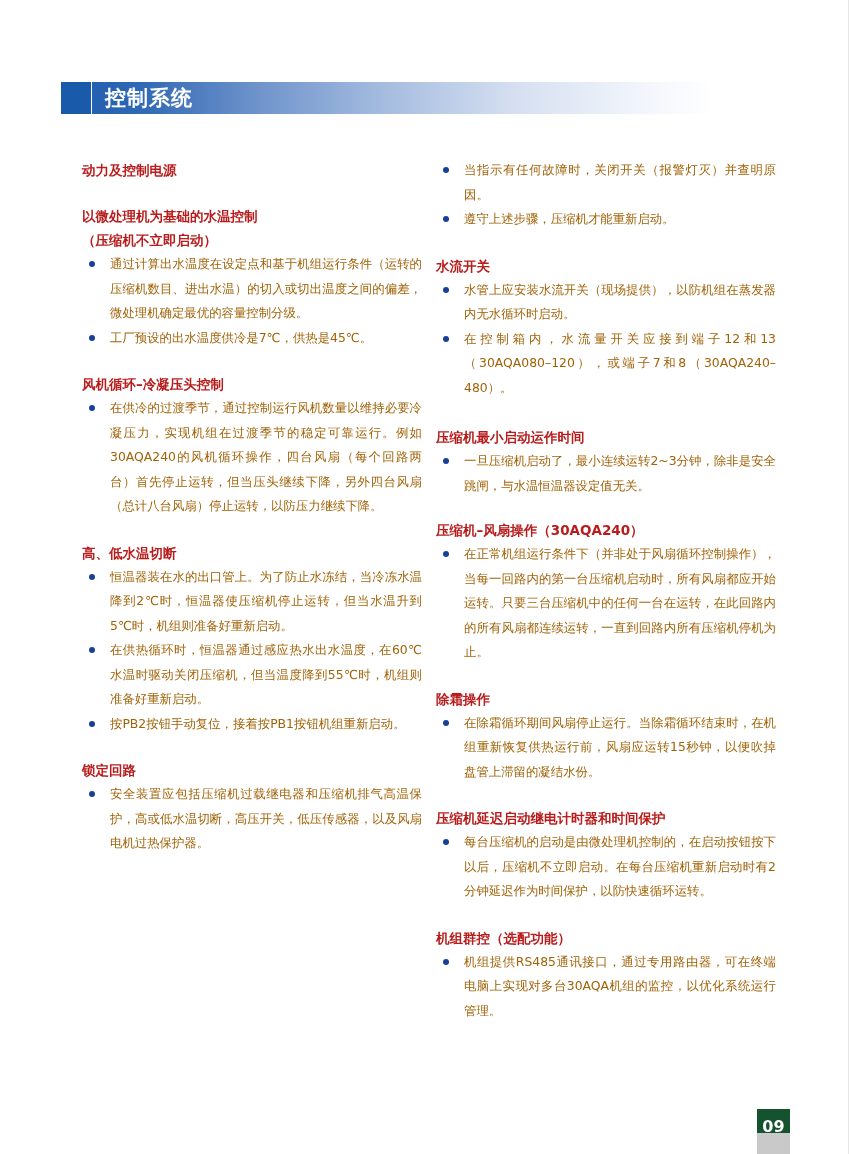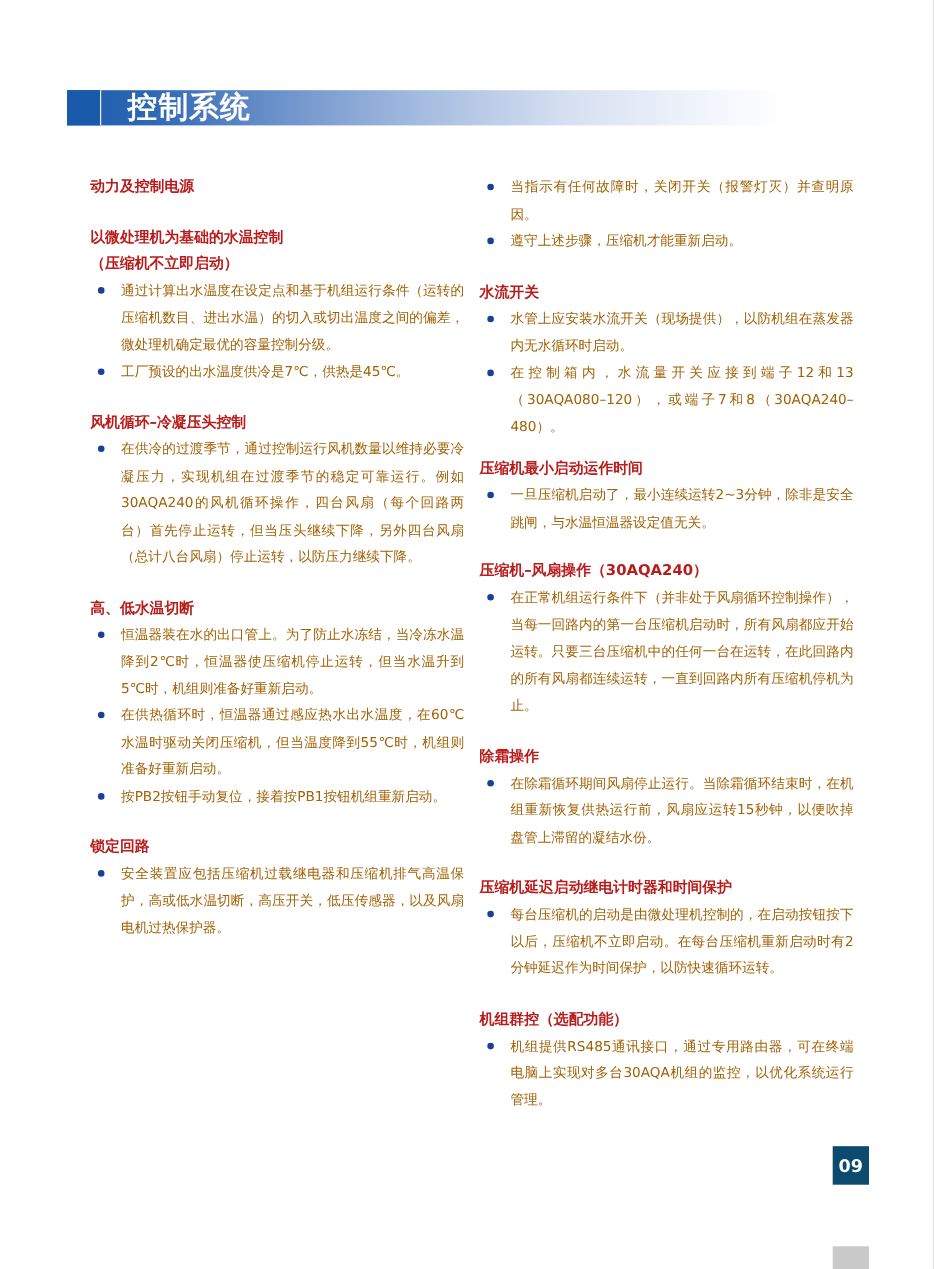--- a/index.html
+++ b/index.html
@@ -12,45 +12,44 @@
   .header-bar {
     position: absolute; left: 61px; top: 82px; width: 652px; height: 32px;
     background: linear-gradient(to right, #1d5cae 0%, #2f68b4 12%, #6e93cb 30%, #a6bde0 50%, #d6e0f1 70%, #f3f6fc 90%, #ffffff 100%);
   }
   .header-block {
     position: absolute; left: 0; top: 0; width: 30px; height: 32px;
     background: #1a5aab; border-right: 1px solid #ffffff;
   }
   .header-title {
     position: absolute; left: 44px; top: 2px;
-    font-size: 27px; font-weight: bold; color: #ffffff; letter-spacing: 1px;
+    font-size: 21px; font-weight: bold; color: #ffffff; letter-spacing: 1px;
     line-height: 28px;
-    margin-left: 11px;
   }
   .col { position: absolute; top: 158px; width: 340px; }
   .col-left { left: 82px; }
   .col-right { left: 436px; }
   .section { margin-bottom: 20px; }
   .section-title {
     font-size: 13.5px; font-weight: bold; color: #b91c1c;
     line-height: 24px; margin: 0;
   }
   ul { list-style: none; margin: 0; padding: 0; }
   li {
     position: relative; padding-left: 28px;
     font-size: 12.4px; line-height: 24.5px; color: #a16207;
     text-align: justify;
   }
   .bullet {
     position: absolute; left: 7px; top: 9px; width: 6px; height: 6px;
     border-radius: 50%; background: #1a3f96;
   }
   .page-num {
-    position: absolute; left: 757px; top: 1042px; width: 33px; height: 35px;
-    background: #0c4a6e; color: #ffffff; font-weight: bold; font-size: 16px;
+    position: absolute; left: 757px; top: 1109px; width: 33px; height: 35px;
+    background: #14532d; color: #ffffff; font-weight: bold; font-size: 16px;
     text-align: center; line-height: 35px;
   }
   .page-tab {
     position: absolute; left: 757px; top: 1133px; width: 33px; height: 21px;
     background: #c9c9c9;
   }
   .edge-line {
     position: absolute; left: 848px; top: 0; width: 1px; height: 1154px; background: #e6e6e6;
   }
 </style>
@@ -101,21 +100,21 @@
 </div>
 
 <div class="col col-right">
   <div class="section" style="margin-bottom:22px">
     <ul>
       <li><span class="bullet"></span><span>当指示有任何故障时，关闭开关（报警灯灭）并查明原因。</span></li>
       <li><span class="bullet"></span><span>遵守上述步骤，压缩机才能重新启动。</span></li>
     </ul>
   </div>
 
-  <div class="section" style="margin-bottom:14px">
+  <div class="section" style="margin-bottom:25px">
     <h3 class="section-title">水流开关</h3>
     <ul>
       <li><span class="bullet"></span><span>水管上应安装水流开关（现场提供），以防机组在蒸发器内无水循环时启动。</span></li>
       <li><span class="bullet"></span><span>在控制箱内，水流量开关应接到端子12和13（30AQA080–120），或端子7和8（30AQA240–480）。</span></li>
     </ul>
   </div>
 
   <div class="section" style="">
     <h3 class="section-title">压缩机最小启动运作时间</h3>
     <ul>

